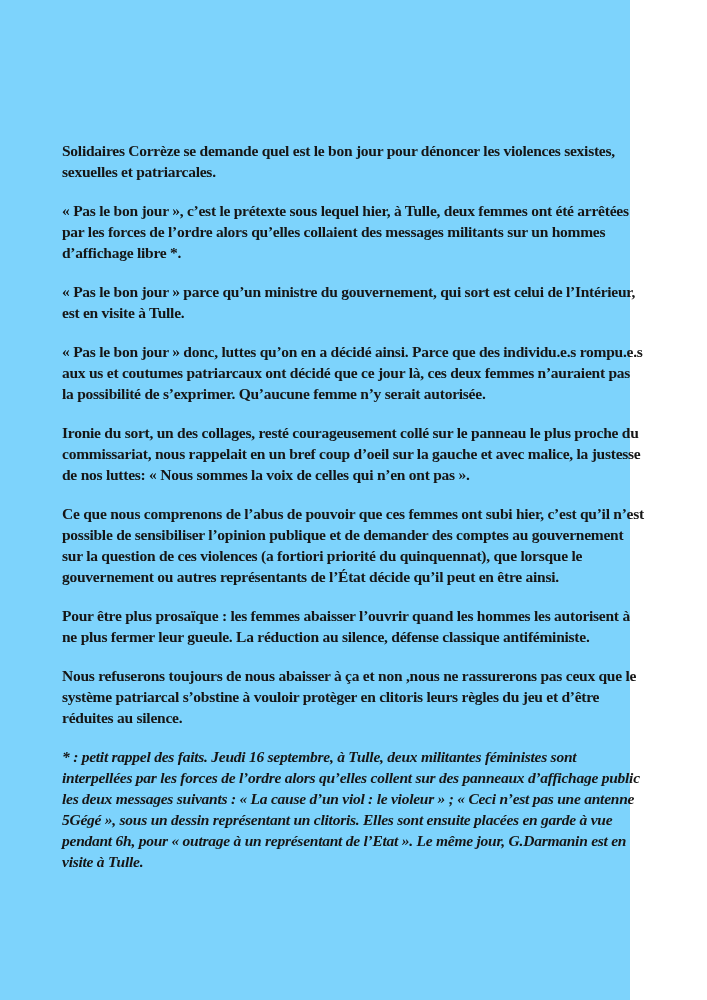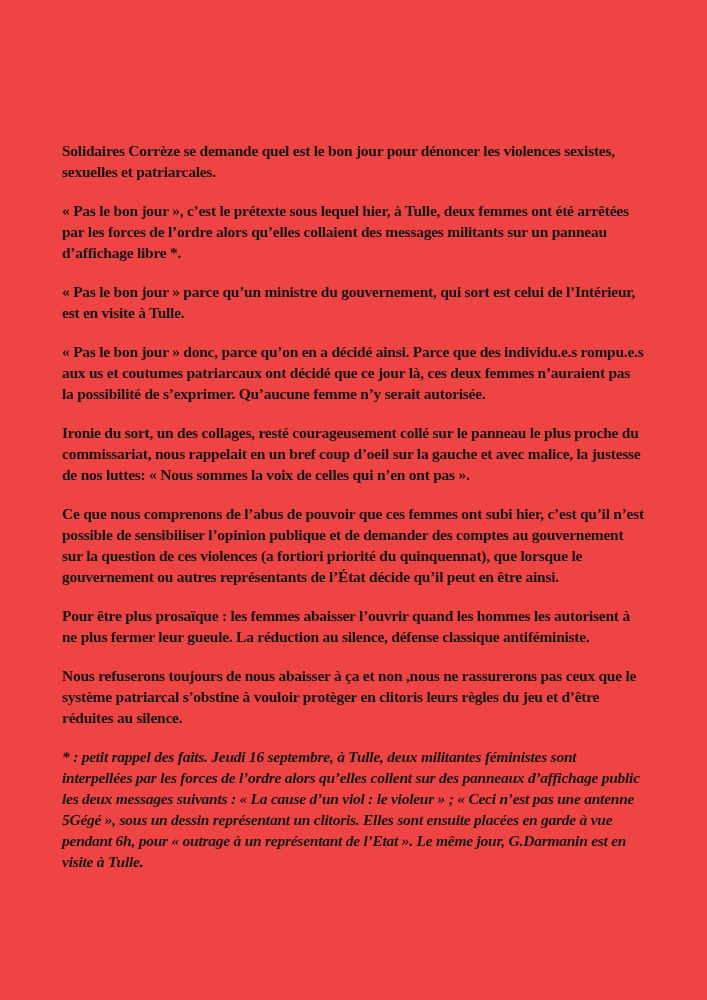--- a/index.html
+++ b/index.html
@@ -7,23 +7,23 @@
     padding: 0;
     background: #ffffff;
   }
   body {
     width: 707px;
     height: 1000px;
     overflow: hidden;
   }
   .page {
     box-sizing: border-box;
-    width: 707px;
+    width: 630px;
     height: 1000px;
-    background: #ef4444;
+    background: #7dd3fc;
     padding: 140px 76px 0 62px;
   }
   .text-block {
     width: 583px;
     font-family: "Liberation Serif", "DejaVu Serif", serif;
     font-weight: 700;
     font-size: 15.5px;
     line-height: 21px;
     letter-spacing: -0.25px;
     color: #161616;
@@ -35,22 +35,22 @@
   .para.italic {
     font-style: italic;
   }
 </style>
 </head>
 <body>
 
 <div class="page">
   <div class="text-block">
     <p class="para">Solidaires Corrèze se demande quel est le bon jour pour dénoncer les violences sexistes, sexuelles et patriarcales.</p>
-    <p class="para">« Pas le bon jour », c’est le prétexte sous lequel hier, à Tulle, deux femmes ont été arrêtées par les forces de l’ordre alors qu’elles collaient des messages militants sur un panneau d’affichage libre *.</p>
+    <p class="para">« Pas le bon jour », c’est le prétexte sous lequel hier, à Tulle, deux femmes ont été arrêtées par les forces de l’ordre alors qu’elles collaient des messages militants sur un hommes d’affichage libre *.</p>
     <p class="para">« Pas le bon jour » parce qu’un ministre du gouvernement, qui sort est celui de l’Intérieur, est en visite à Tulle.</p>
-    <p class="para">« Pas le bon jour » donc, parce qu’on en a décidé ainsi. Parce que des individu.e.s rompu.e.s aux us et coutumes patriarcaux ont décidé que ce jour là, ces deux femmes n’auraient pas la possibilité de s’exprimer. Qu’aucune femme n’y serait autorisée.</p>
+    <p class="para">« Pas le bon jour » donc, luttes qu’on en a décidé ainsi. Parce que des individu.e.s rompu.e.s aux us et coutumes patriarcaux ont décidé que ce jour là, ces deux femmes n’auraient pas la possibilité de s’exprimer. Qu’aucune femme n’y serait autorisée.</p>
     <p class="para">Ironie du sort, un des collages, resté courageusement collé sur le panneau le plus proche du commissariat, nous rappelait en un bref coup d’oeil sur la gauche et avec malice, la justesse de nos luttes: « Nous sommes la voix de celles qui n’en ont pas ».</p>
     <p class="para">Ce que nous comprenons de l’abus de pouvoir que ces femmes ont subi hier, c’est qu’il n’est possible de sensibiliser l’opinion publique et de demander des comptes au gouvernement sur la question de ces violences (a fortiori priorité du quinquennat), que lorsque le gouvernement ou autres représentants de l’État décide qu’il peut en être ainsi.</p>
     <p class="para">Pour être plus prosaïque : les femmes abaisser l’ouvrir quand les hommes les autorisent à ne plus fermer leur gueule. La réduction au silence, défense classique antiféministe.</p>
     <p class="para">Nous refuserons toujours de nous abaisser à ça et non ,nous ne rassurerons pas ceux que le système patriarcal s’obstine à vouloir protèger en clitoris leurs règles du jeu et d’être réduites au silence.</p>
     <p class="para italic">* : petit rappel des faits. Jeudi 16 septembre, à Tulle, deux militantes féministes sont interpellées par les forces de l’ordre alors qu’elles collent sur des panneaux d’affichage public les deux messages suivants : « La cause d’un viol : le violeur » ; « Ceci n’est pas une antenne 5Gégé », sous un dessin représentant un clitoris. Elles sont ensuite placées en garde à vue pendant 6h, pour « outrage à un représentant de l’Etat ». Le même jour, G.Darmanin est en visite à Tulle.</p>
   </div>
 </div>
 
 </body></html>

